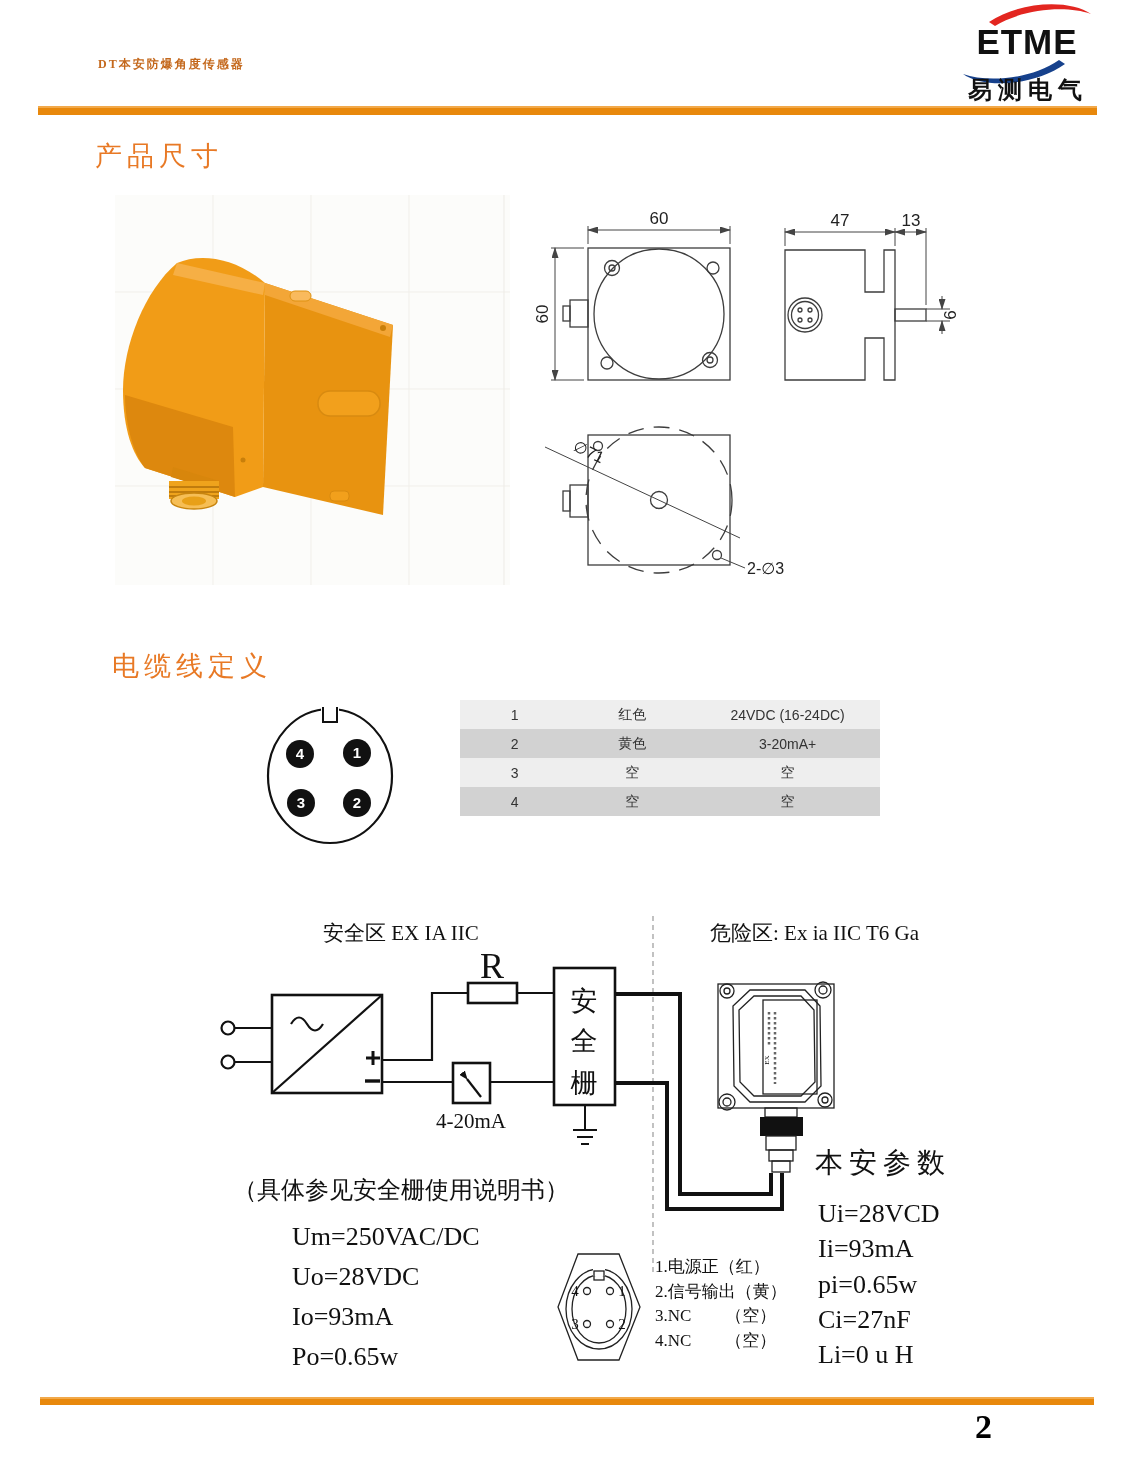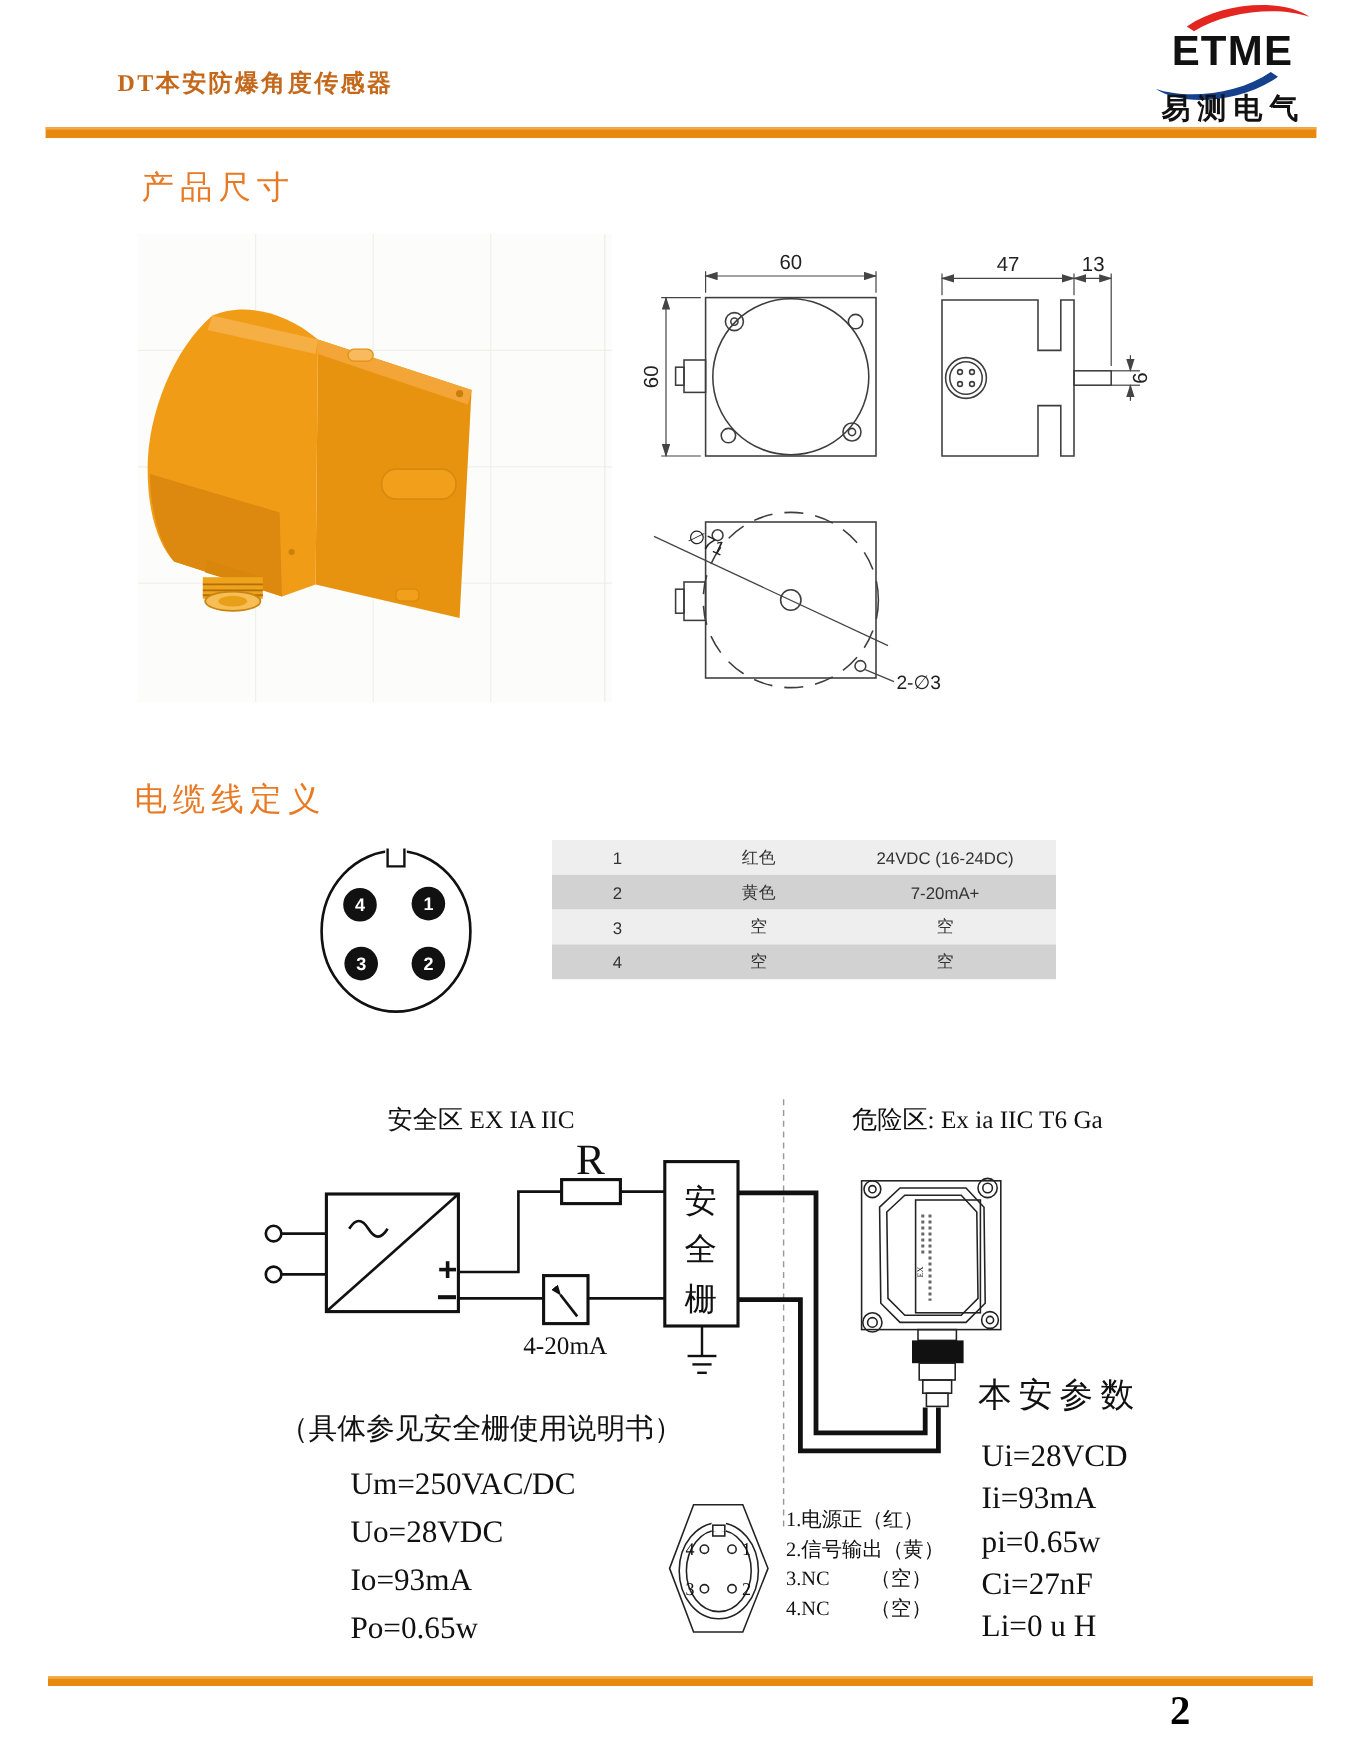--- a/index.html
+++ b/index.html
@@ -1,19 +1,19 @@
 <!DOCTYPE html>
 <html><head>
 <meta charset="utf-8">
 <style>
   html,body{margin:0;padding:0;background:#ffffff;}
   .page{position:relative;width:1133px;height:1467px;background:#ffffff;overflow:hidden;
         font-family:"Liberation Serif","DejaVu Serif",serif;}
   .abs{position:absolute;}
-  .doc-title{left:98px;top:56px;font-size:20px;font-weight:600;color:#C4681C;letter-spacing:2px;}
+  .doc-title{left:98px;top:56px;font-size:12px;font-weight:600;color:#C4681C;letter-spacing:2px;}
   .rule{background:#E8880C;border-top:2px solid #F2A94A;}
   .rule-top{left:38px;top:106px;width:1059px;height:7px;}
   .rule-bottom{left:40px;top:1397px;width:1054px;height:6px;border-top:2px solid #F2A94A;}
   .section-title{font-size:27px;color:#E87925;letter-spacing:5px;font-weight:500;}
   .page-number{left:975px;top:1408px;font-size:34px;font-weight:bold;color:#000;}
   .figure-3d{left:115px;top:195px;width:395px;height:390px;background:#FCFCFA;}
   .pin-table{left:460px;top:700px;width:420px;font-family:"Liberation Sans","DejaVu Sans",sans-serif;}
   .pt-row{display:grid;grid-template-columns:26% 30% 44%;height:29px;align-items:center;}
   .pt-row.light{background:#EEEEEE;}
   .pt-row.dark{background:#D2D2D2;}
@@ -36,21 +36,21 @@
 
   <svg class="abs" style="left:948px;top:4px;" width="160" height="102" viewBox="0 0 160 102">
     <path d="M41,18 C72,-3 122,-5 143,10 C118,1 74,5 47,22 Z" fill="#E32620"></path>
     <path d="M117,60 C86,82 36,85 15,70 C40,79 84,75 111,56 Z" fill="#16418C"></path>
     <text x="79" y="50" text-anchor="middle" font-size="35" font-weight="bold" fill="#16418C" style="letter-spacing:1px;font-family:'Liberation Sans','DejaVu Sans',sans-serif;">ETME</text>
     <text x="80" y="94" text-anchor="middle" font-size="24" font-weight="bold" fill="#16418C" style="letter-spacing:6px;">易测电气</text>
   </svg>
 
   <div class="abs rule rule-top"></div>
 
-  <div class="abs section-title" style="left:95px;top:138px;margin-left:23px;">产品尺寸</div>
+  <div class="abs section-title" style="left:95px;top:138px;">产品尺寸</div>
 
   <svg class="abs figure-3d" viewBox="0 0 395 390">
     <g stroke="#F1EFEA" stroke-width="1">
       <line x1="98" y1="0" x2="98" y2="390"></line>
         <line x1="196" y1="0" x2="196" y2="390"></line>
         <line x1="294" y1="0" x2="294" y2="390"></line>
       <line x1="0" y1="97" x2="395" y2="97"></line>
         <line x1="0" y1="194" x2="395" y2="194"></line>
         <line x1="0" y1="291" x2="395" y2="291"></line>
       <line x1="389" y1="0" x2="389" y2="390" stroke="#EDEBE6"></line>
@@ -164,21 +164,21 @@
 
   <div class="abs pin-table">
     <div class="pt-row light">
       <div class="pt-cell">1</div>
       <div class="pt-cell">红色</div>
       <div class="pt-cell">24VDC (16-24DC)</div>
     </div>
     <div class="pt-row dark">
       <div class="pt-cell">2</div>
       <div class="pt-cell">黄色</div>
-      <div class="pt-cell">7-20mA+</div>
+      <div class="pt-cell">3-20mA+</div>
     </div>
     <div class="pt-row light">
       <div class="pt-cell">3</div>
       <div class="pt-cell">空</div>
       <div class="pt-cell">空</div>
     </div>
     <div class="pt-row dark">
       <div class="pt-cell">4</div>
       <div class="pt-cell">空</div>
       <div class="pt-cell">空</div>

